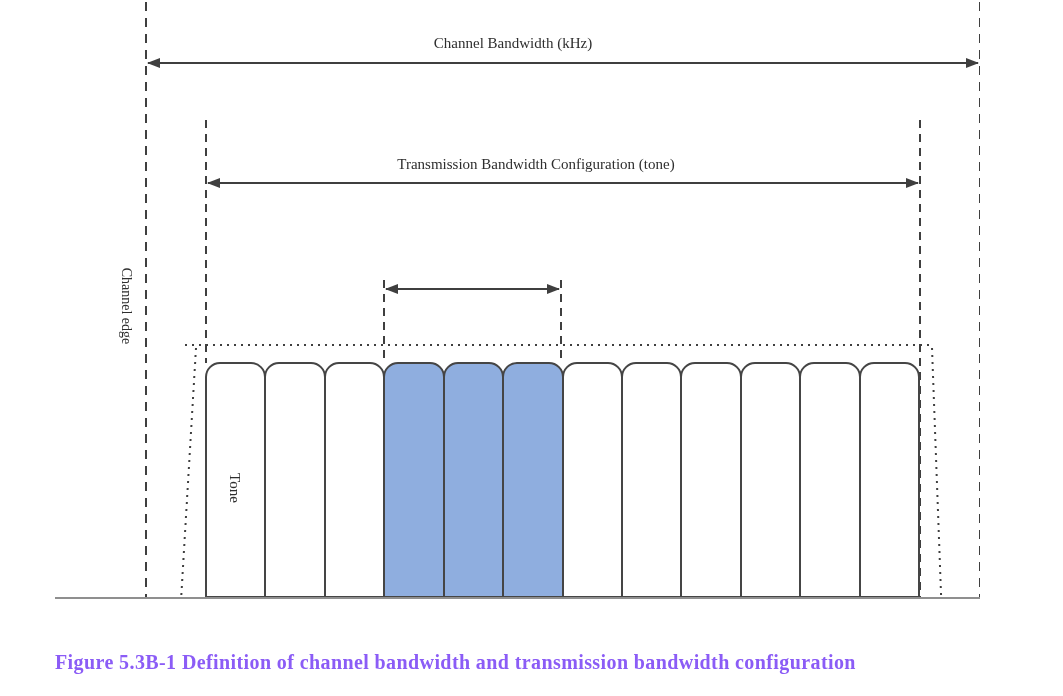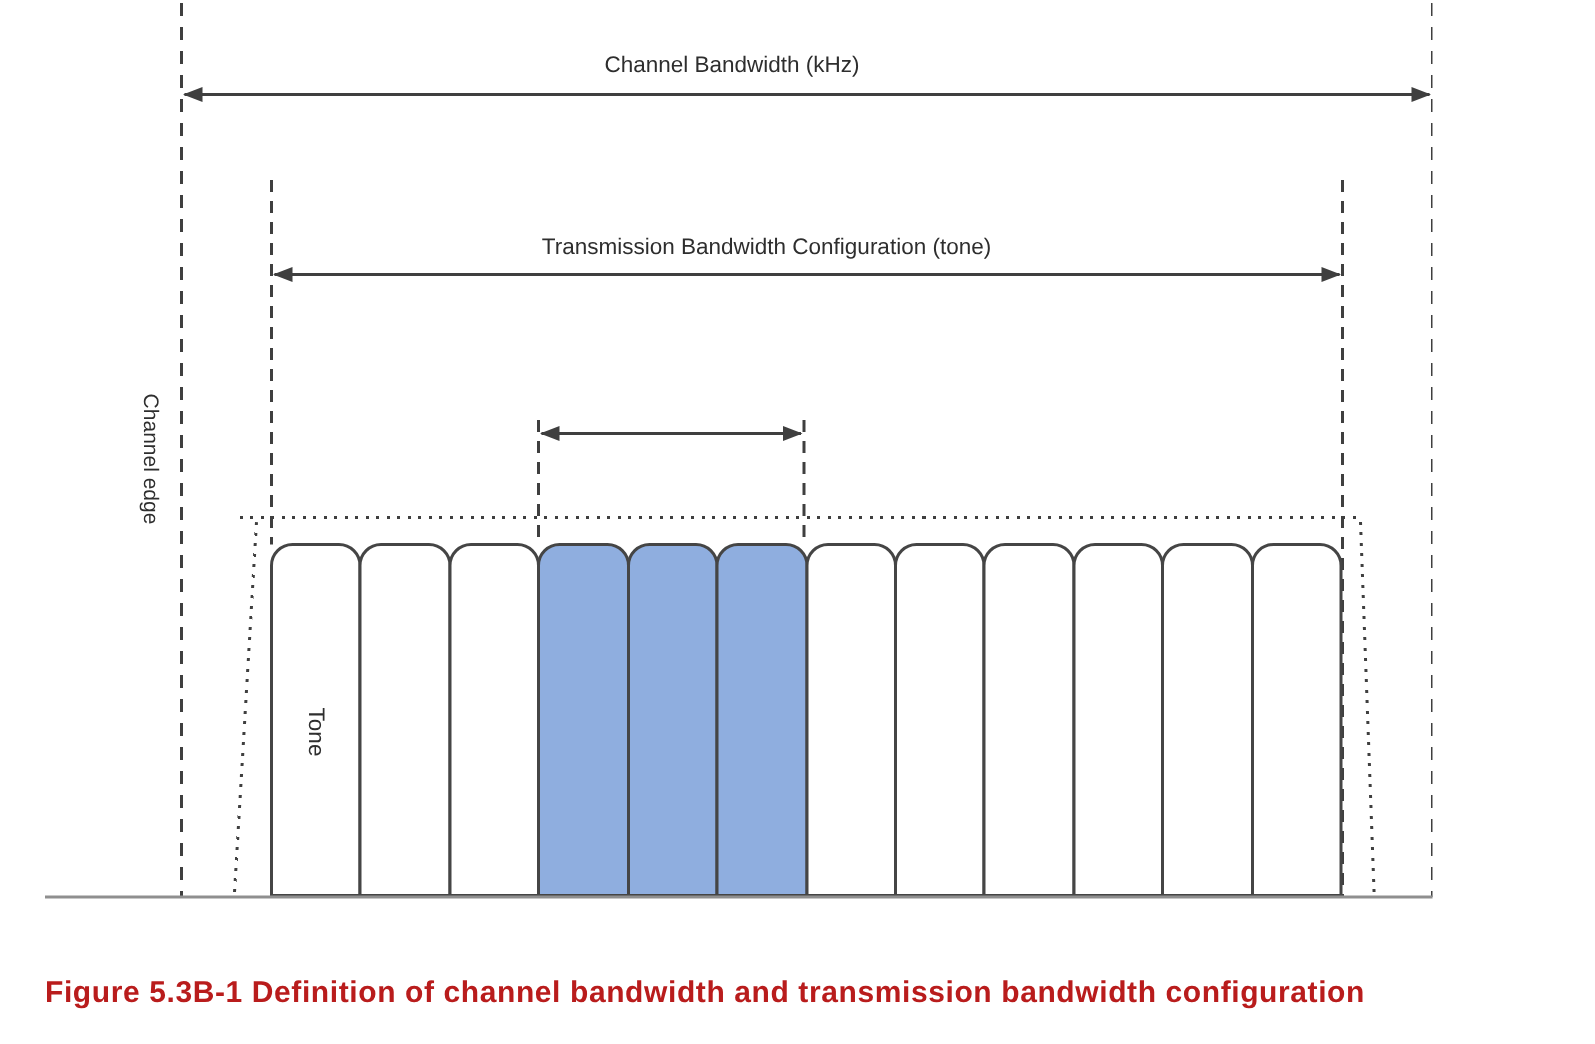--- a/index.html
+++ b/index.html
@@ -4,21 +4,21 @@
 <style>
   :root{
     --line:#3f3f3f;
     --text:#2e2e2e;
     --hl-fill:#8FAEDF;
     --baseline:#8f8f8f;
   }
   html,body{margin:0;padding:0;background:#fff;}
   .stage{
     position:relative;width:955px;height:696px;background:#fff;overflow:hidden;
-    font-family:Liberation Sans, sans-serif;color:var(--text);
+    font-family:Liberation Serif, serif;color:var(--text);margin-left:25px;
   }
   .abs{position:absolute;}
 
   
   .vdash-long{width:2px;background:repeating-linear-gradient(to bottom,var(--line) 0 9px,transparent 9px 16px);}
   .vdash{width:2px;background:repeating-linear-gradient(to bottom,var(--line) 0 8px,transparent 8px 14px);}
 
   
   .hdot{height:2px;background:repeating-linear-gradient(to right,var(--line) 0 2px,transparent 2px 7px);}
   .vdot{width:2px;background:repeating-linear-gradient(to bottom,var(--line) 0 2px,transparent 2px 7px);}
@@ -33,21 +33,21 @@
   .rot{transform:rotate(90deg);transform-origin:center center;font-size:14px;}
 
   
   .tone-row{display:flex;align-items:stretch;}
   .tone{flex:1 1 0;background:#fff;border:2px solid #454545;border-radius:15px 15px 0 0;margin-left:-2px;}
   .tone:first-child{margin-left:0;}
   .tone.hl{background:var(--hl-fill);}
 
   .baseline{height:2px;background:var(--baseline);}
 
-  .caption{font-size:20px;font-weight:bold;color:#b91c1c;letter-spacing:0.4px;white-space:nowrap;}
+  .caption{font-size:20px;font-weight:bold;color:#8b5cf6;letter-spacing:0.4px;white-space:nowrap;}
 </style>
 </head>
 <body>
 
 <div class="stage">
 
   <div class="abs vdash-long" style="left:120px;top:2px;height:596px;"></div>
   <div class="abs vdash-long" style="left:954px;top:2px;height:596px;"></div>
 
   <div class="abs lbl" style="left:288px;top:35px;width:400px;">Channel Bandwidth (kHz)</div>

